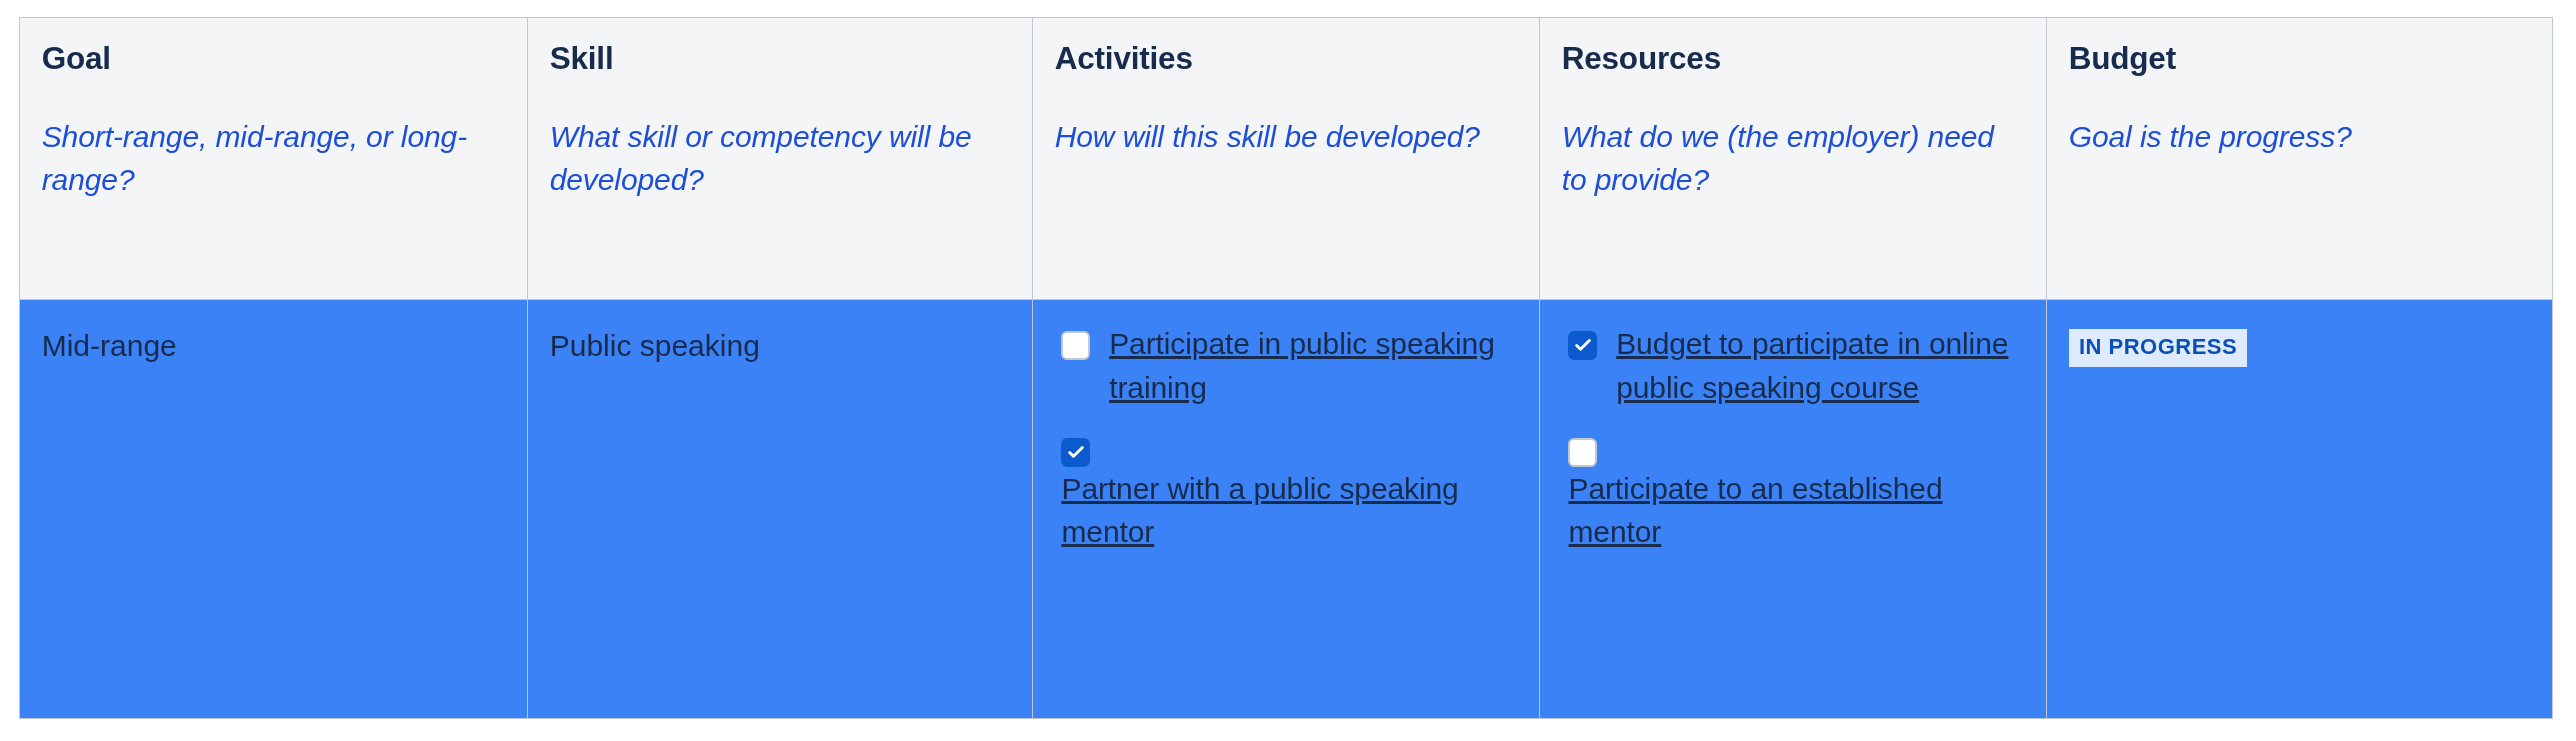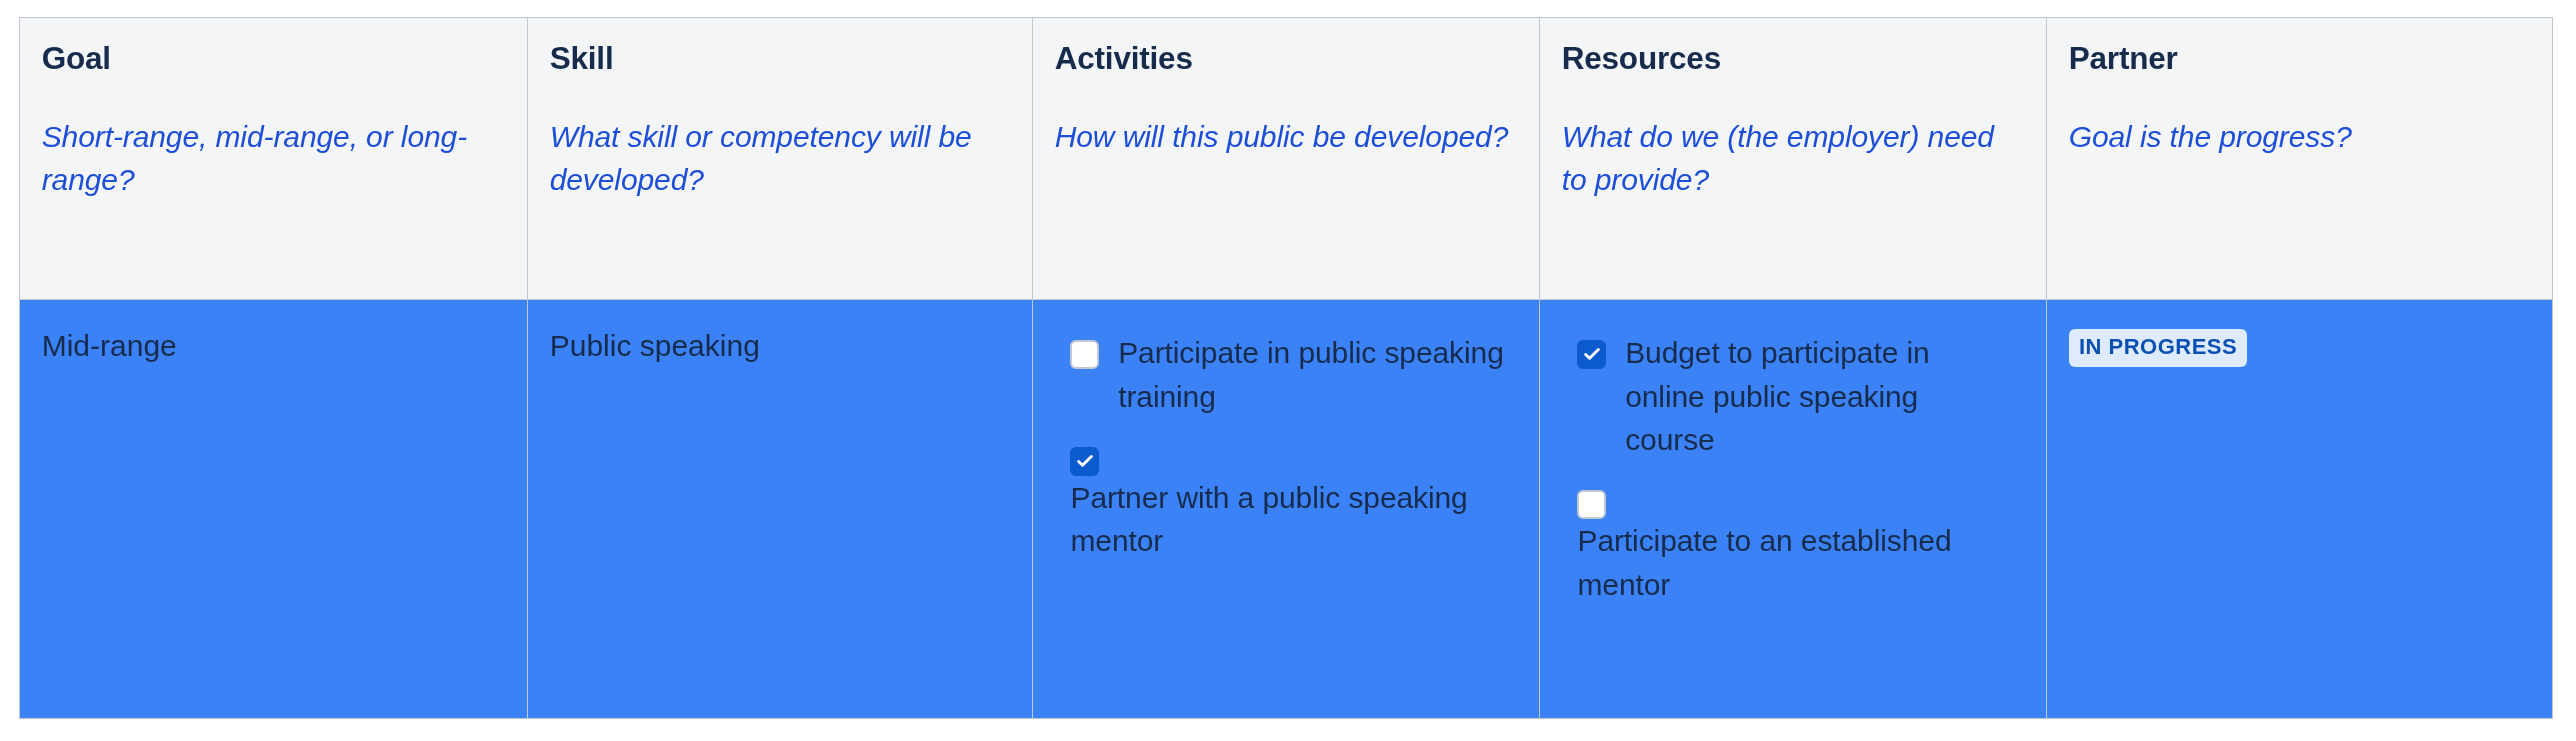--- a/index.html
+++ b/index.html
@@ -83,22 +83,23 @@
     font-size: 30px;
     line-height: 1.45;
     color: #172B4D;
     margin: 0;
     padding-top: 1.7px;
   }
 
   
   ul.task-list {
     list-style: none;
-    margin: 9px;
+    margin: 0;
     padding: 0 0 0 6.8px;
+    text-decoration: underline;
   }
   ul.task-list li {
     display: flex;
     align-items: flex-start;
     margin-bottom: 20.4px;
   }
   ul.task-list li:last-child { margin-bottom: 0; flex-direction: column; }
 
   .cb {
     flex: 0 0 auto;
@@ -137,21 +138,21 @@
   
   .badge {
     display: inline-block;
     background: #DEEBFF;
     color: #0A50B3;
     font-size: 22px;
     font-weight: bold;
     letter-spacing: 0.5px;
     line-height: 1;
     padding: 7.7px 10.2px 8.5px 10.2px;
-    border-radius: 6px;
+    border-radius: 0;
     margin-top: 6.8px;
     white-space: nowrap;
   }
 </style>
 </head>
 <body>
 
 <div class="page">
   <table class="dev-plan">
     <colgroup>
@@ -166,28 +167,28 @@
         <th>
           <div class="col-title">Goal</div>
           <div class="col-sub">Short-range, mid-range, or long-range?</div>
         </th>
         <th>
           <div class="col-title">Skill</div>
           <div class="col-sub">What skill or competency will be developed?</div>
         </th>
         <th>
           <div class="col-title">Activities</div>
-          <div class="col-sub">How will this public be developed?</div>
+          <div class="col-sub">How will this skill be developed?</div>
         </th>
         <th>
           <div class="col-title">Resources</div>
           <div class="col-sub">What do we (the employer) need to provide?</div>
         </th>
         <th>
-          <div class="col-title">Partner</div>
+          <div class="col-title">Budget</div>
           <div class="col-sub">Goal is the progress?</div>
         </th>
       </tr>
     </thead>
     <tbody>
       <tr>
         <td>
           <div class="cell-text">Mid-range</div>
         </td>
         <td>

